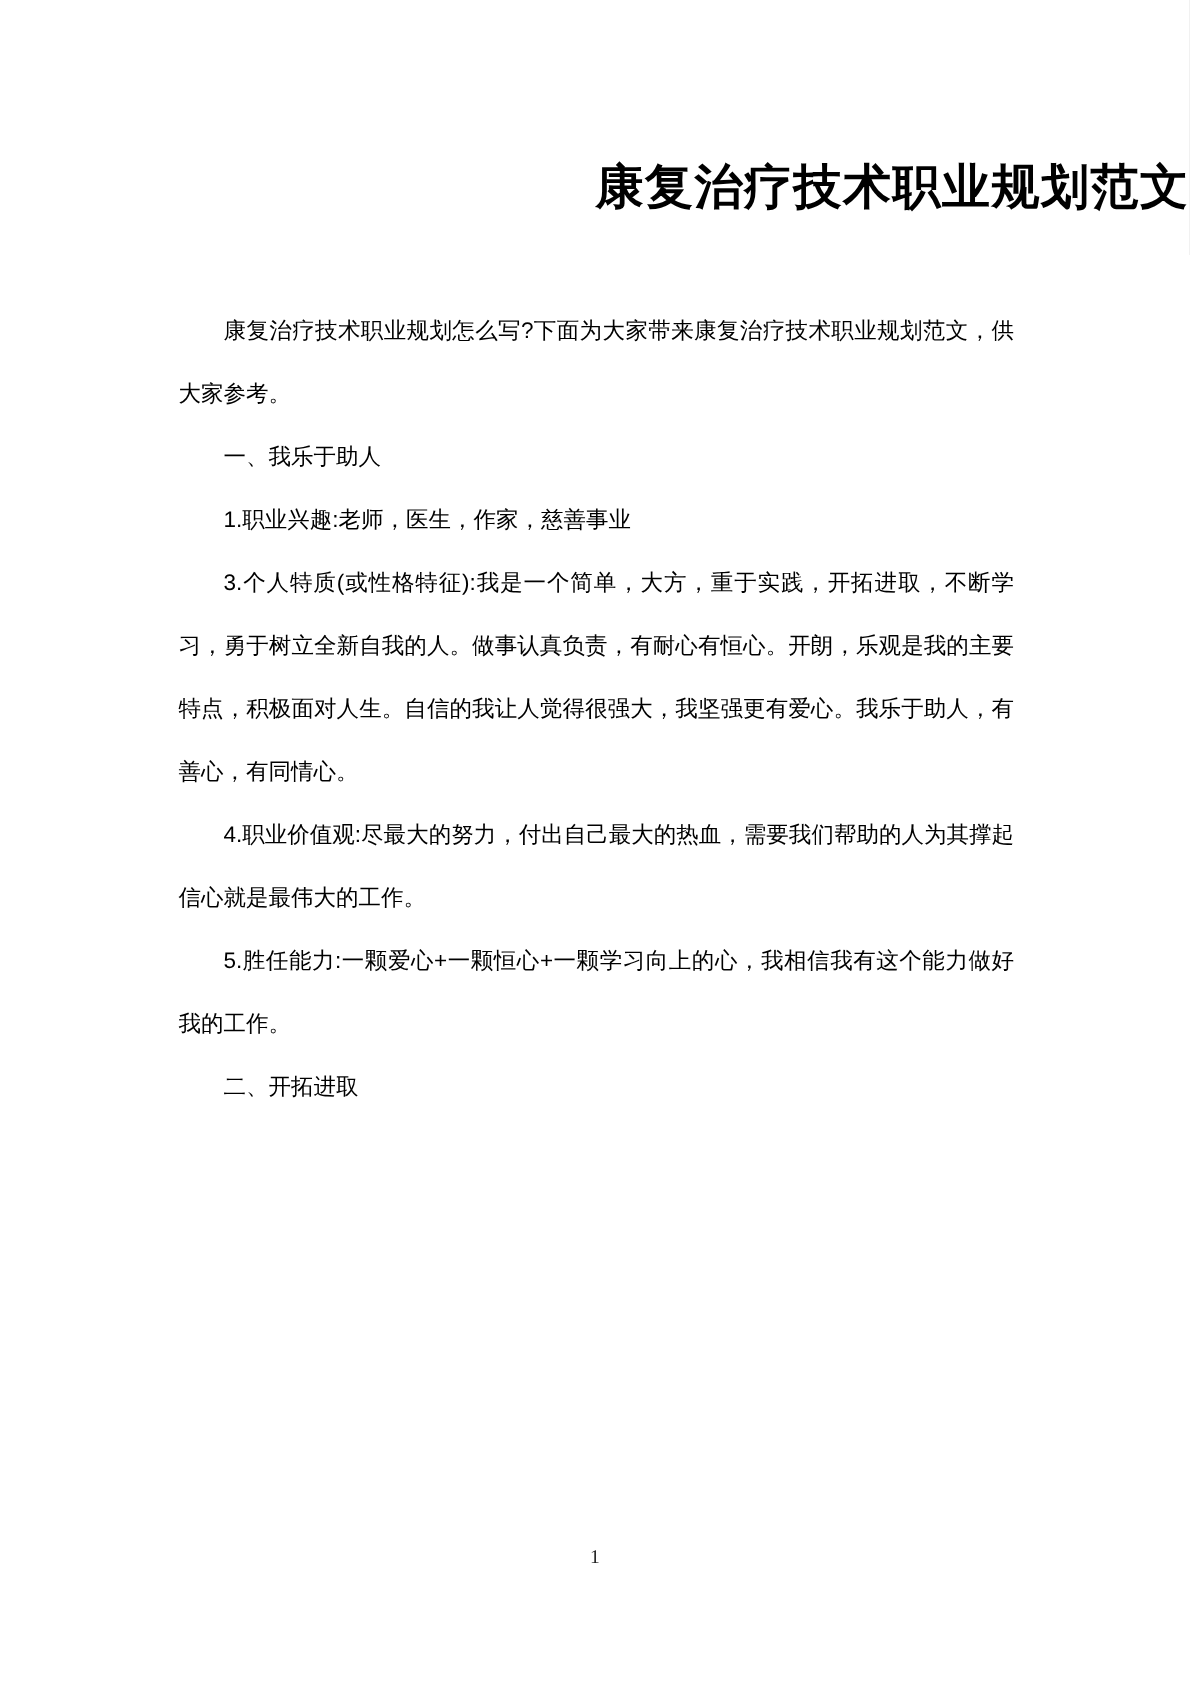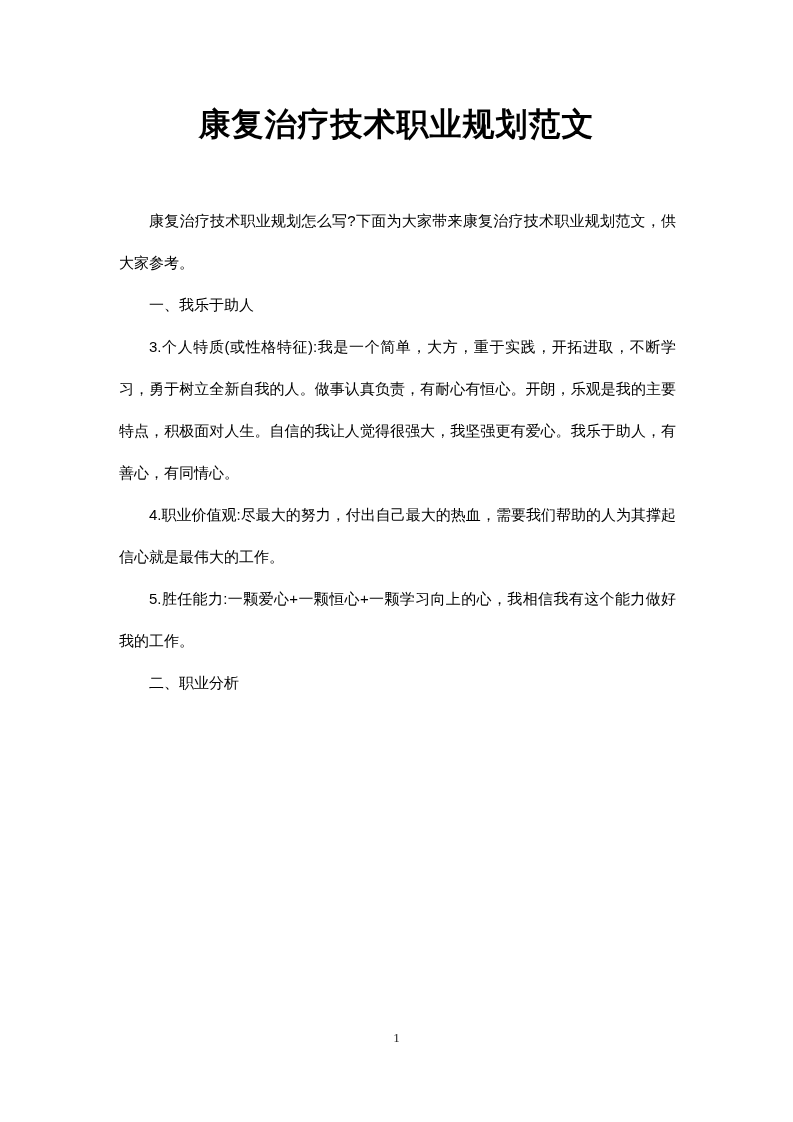--- a/index.html
+++ b/index.html
@@ -10,21 +10,21 @@
     margin: 0 auto;
     background: #ffffff;
     color: #000000;
     font-family: "Liberation Sans", "DejaVu Sans", sans-serif;
     overflow: hidden;
     box-sizing: border-box;
   }
   .doc-title {
     margin: 0;
     padding-top: 104px;
-    text-align: center;
+    text-align: right;
     font-size: 32px;
     font-weight: 700;
     line-height: 40px;
     letter-spacing: 1px;
   }
   .doc-body {
     margin: 56px 117px 0 119px;
     font-size: 15px;
     line-height: 42px;
     text-align: justify;
@@ -50,21 +50,22 @@
 </head>
 <body>
 
 <div class="page">
 
   <h1 class="doc-title">康复治疗技术职业规划范文</h1>
 
   <div class="doc-body">
     <p>康复治疗技术职业规划怎么写?下面为大家带来康复治疗技术职业规划范文，供大家参考。</p>
     <p>一、我乐于助人</p>
+    <p>1.职业兴趣:老师，医生，作家，慈善事业</p>
     <p>3.个人特质(或性格特征):我是一个简单，大方，重于实践，开拓进取，不断学习，勇于树立全新自我的人。做事认真负责，有耐心有恒心。开朗，乐观是我的主要特点，积极面对人生。自信的我让人觉得很强大，我坚强更有爱心。我乐于助人，有善心，有同情心。</p>
     <p>4.职业价值观:尽最大的努力，付出自己最大的热血，需要我们帮助的人为其撑起信心就是最伟大的工作。</p>
     <p>5.胜任能力:一颗爱心+一颗恒心+一颗学习向上的心，我相信我有这个能力做好我的工作。</p>
-    <p>二、职业分析</p>
+    <p>二、开拓进取</p>
   </div>
 
   <div class="page-footer">1</div>
 
 </div>
 
 </body></html>

